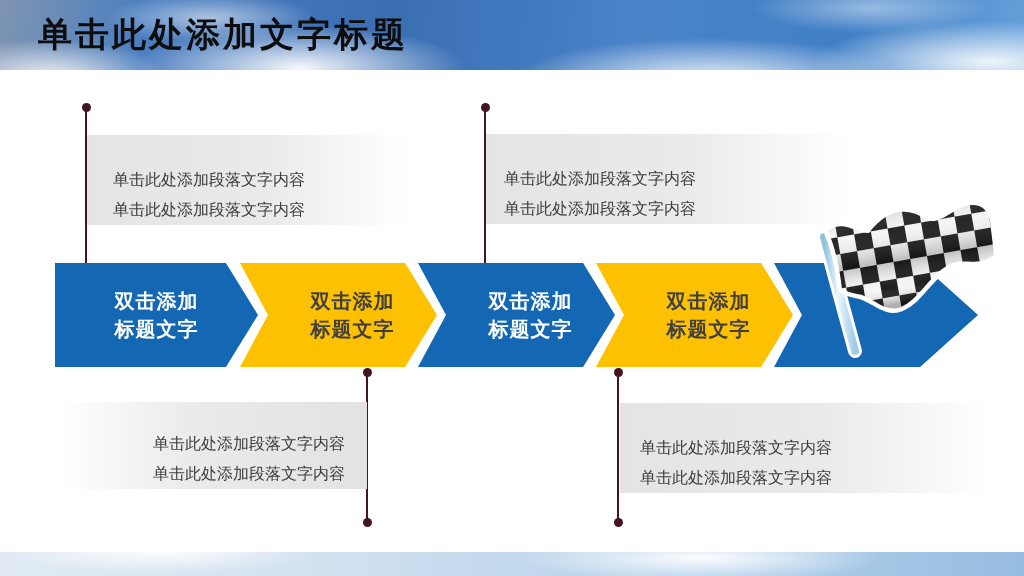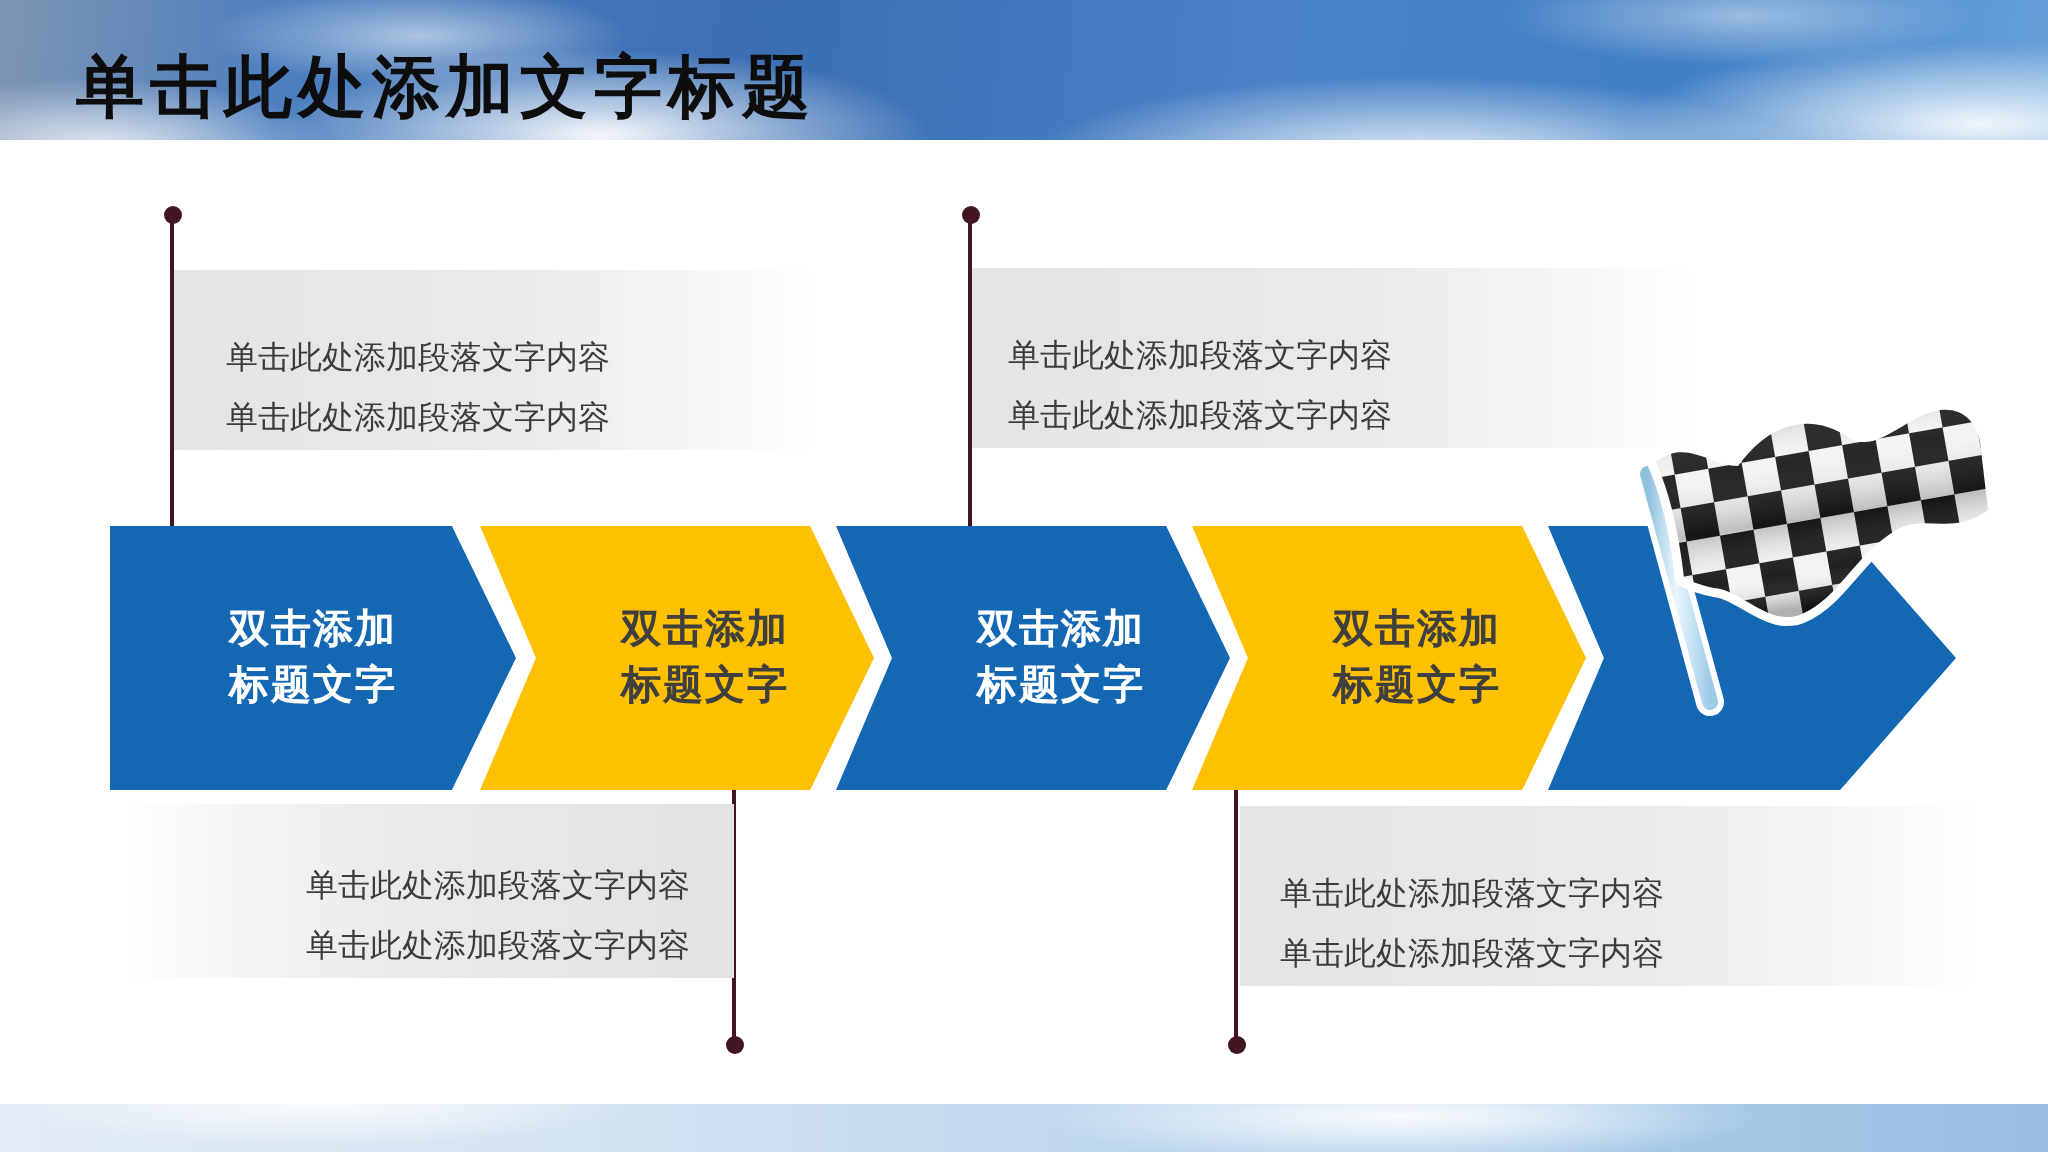--- a/index.html
+++ b/index.html
@@ -13,35 +13,35 @@
     background:
       radial-gradient(160px 50px ellipse at 50px 75px, rgba(255,255,255,.85), rgba(255,255,255,0) 72%),
       radial-gradient(230px 60px ellipse at 300px 68px, rgba(255,255,255,.95), rgba(255,255,255,0) 72%),
       radial-gradient(150px 35px ellipse at 210px 18px, rgba(255,255,255,.55), rgba(255,255,255,0) 70%),
       radial-gradient(280px 60px ellipse at 710px 80px, rgba(255,255,255,.9), rgba(255,255,255,0) 70%),
       radial-gradient(240px 55px ellipse at 990px 62px, rgba(255,255,255,.9), rgba(255,255,255,0) 74%),
       radial-gradient(170px 35px ellipse at 870px 8px, rgba(255,255,255,.45), rgba(255,255,255,0) 70%),
       linear-gradient(96deg, #7e94b2 0%, #4c7fc0 14%, #3a6eb3 38%, #4a83c8 62%, #4180c6 82%, #65a0da 100%);
   }
   .slide-title {
-    position:absolute; left:38px; top:24px; font-size:34px; line-height:40px;
+    position:absolute; left:38px; top:14px; font-size:34px; line-height:40px;
     font-weight:bold; color:#0d0d0d; letter-spacing:3px;
   }
 
   
   .footer {
     position:absolute; left:0; top:552px; width:1024px; height:24px;
     background:
       radial-gradient(220px 30px ellipse at 160px 0px, rgba(255,255,255,.9), rgba(255,255,255,0) 70%),
       radial-gradient(260px 34px ellipse at 700px 6px, rgba(255,255,255,.95), rgba(255,255,255,0) 70%),
       linear-gradient(90deg, #e2ebf4 0%, #d3e2f1 30%, #bcd5ec 58%, #a9cae7 80%, #97bde1 100%);
   }
 
   
-  .chevron { position:absolute; top:263px; height:132px; }
+  .chevron { position:absolute; top:263px; height:104px; }
   .chevron.blue   { background:#1467b2; }
   .chevron.yellow { background:#fdc101; }
   .chev-1 { left:55px;  width:203px; clip-path:polygon(0 0, 84.2% 0, 100% 50%, 84.2% 100%, 0 100%); }
   .chev-2 { left:240px; width:197px; clip-path:polygon(0 0, 83.8% 0, 100% 50%, 83.8% 100%, 0 100%, 14.2% 50%); }
   .chev-3 { left:418px; width:197px; clip-path:polygon(0 0, 83.8% 0, 100% 50%, 83.8% 100%, 0 100%, 14.2% 50%); }
   .chev-4 { left:596px; width:197px; clip-path:polygon(0 0, 83.8% 0, 100% 50%, 83.8% 100%, 0 100%, 14.2% 50%); }
   .chev-5 { left:774px; width:204px; clip-path:polygon(0 0, 71.6% 0, 100% 50%, 71.6% 100%, 0 100%, 13.7% 50%); }
   .chev-label {
     position:absolute; inset:0; display:flex; flex-direction:column;
     justify-content:center; align-items:center;

